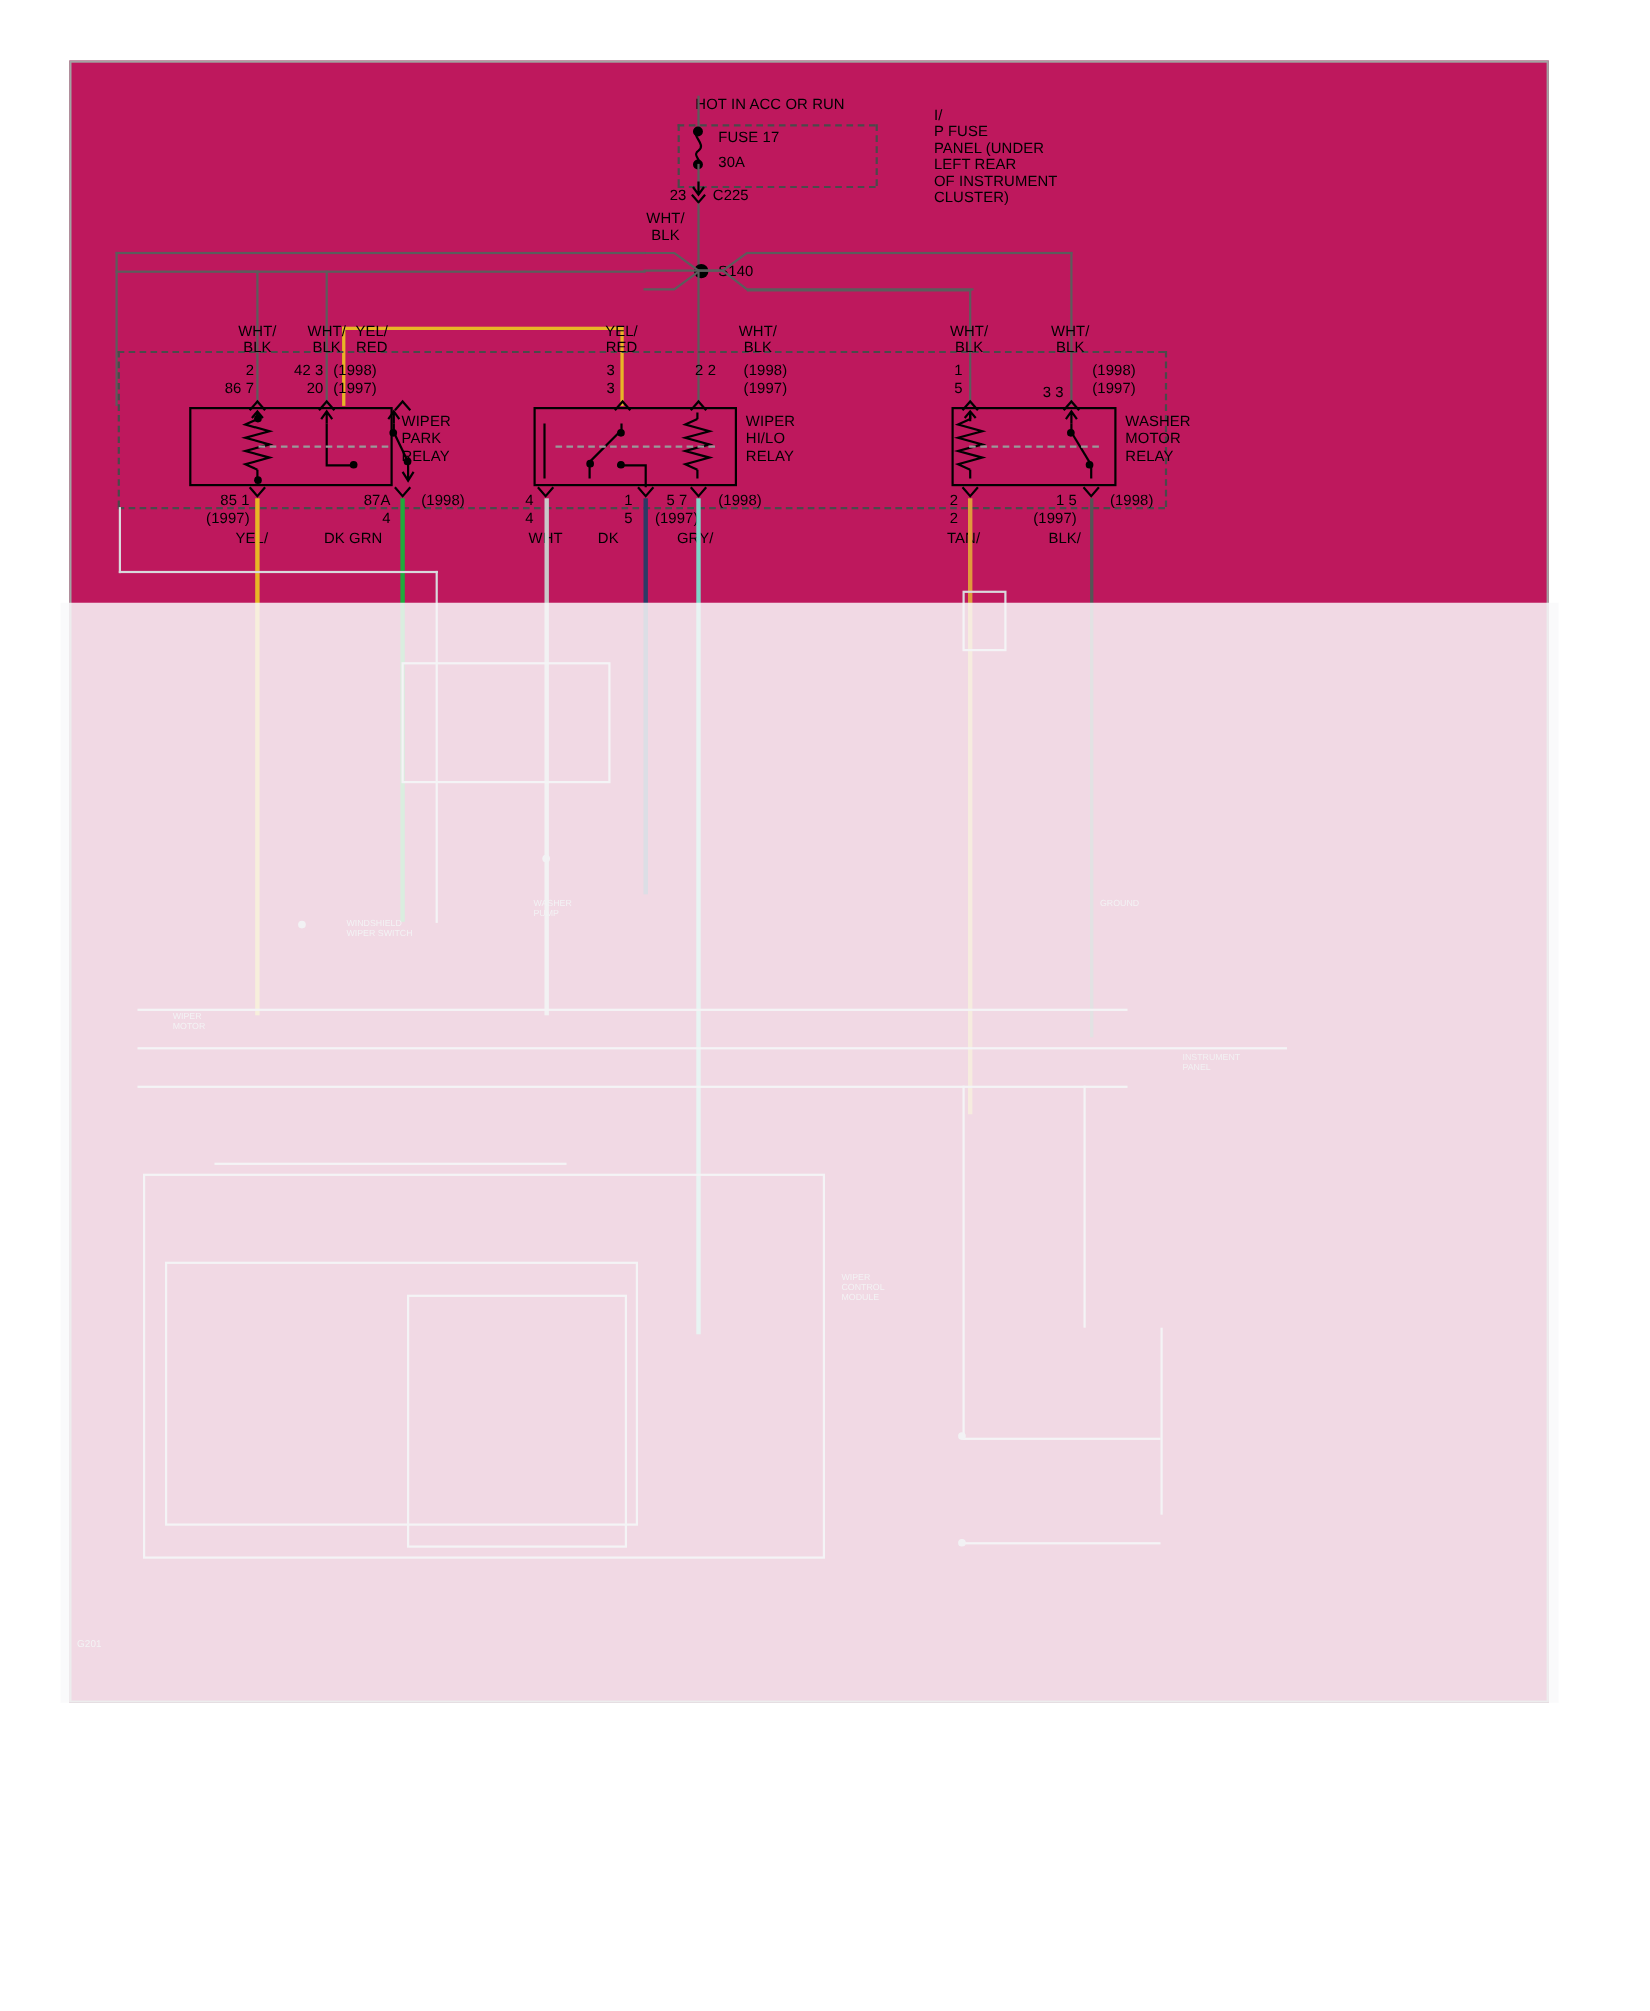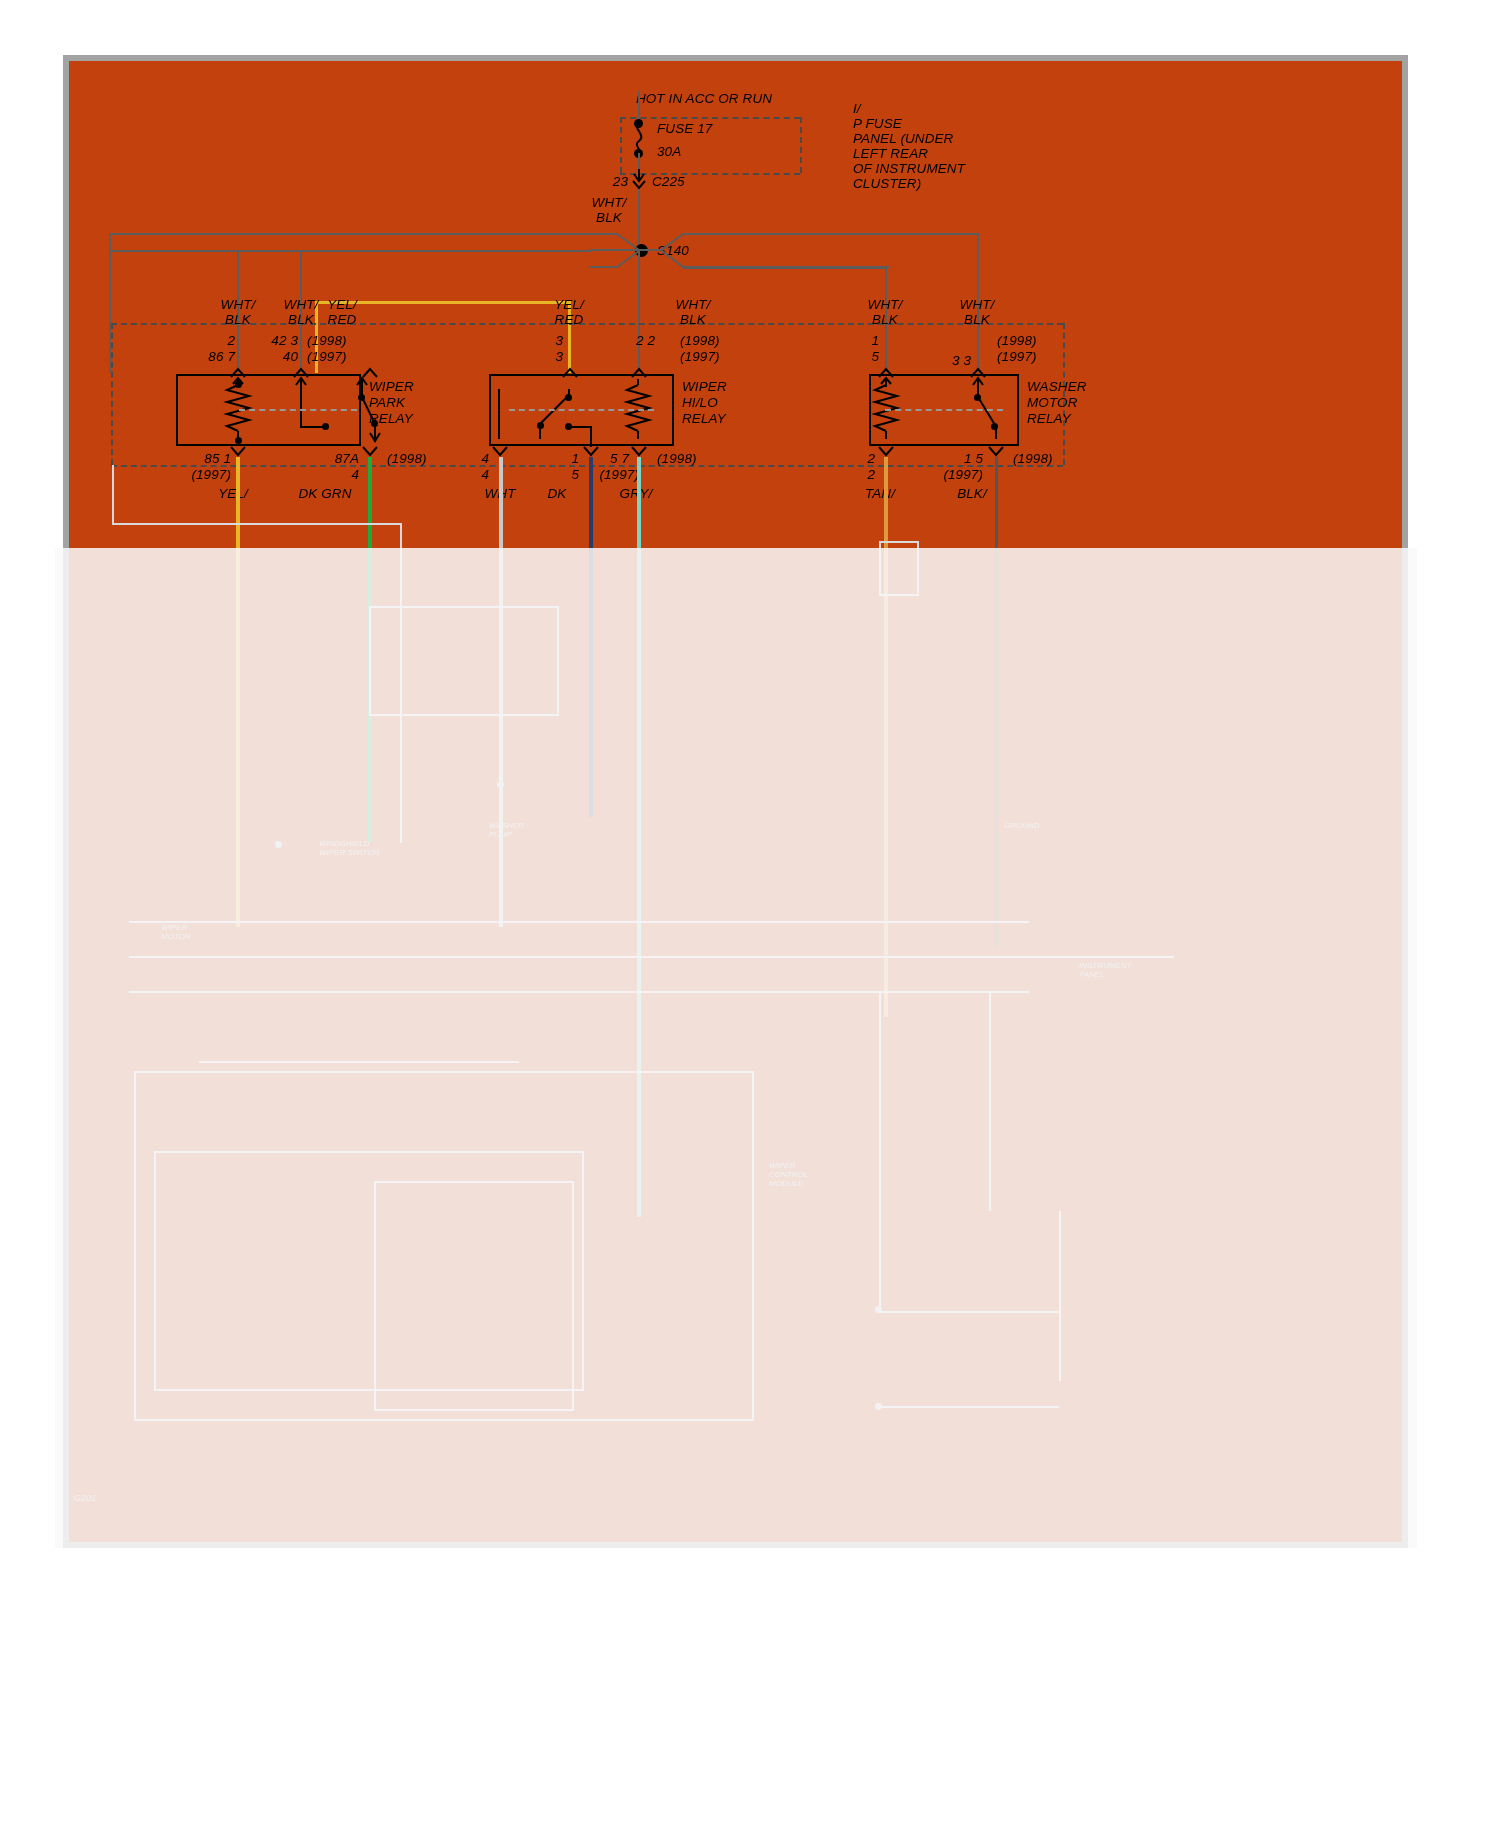--- a/index.html
+++ b/index.html
@@ -1,20 +1,20 @@
 <!DOCTYPE html>
 <html><head>
 <meta charset="utf-8">
 <style>
   html,body{margin:0;padding:0;background:#ffffff;}
   body{font-family:"Liberation Sans",sans-serif;}
   #page{position:relative;width:1500px;height:1828px;background:#ffffff;overflow:hidden;}
 
   
-  #frame{position:absolute;left:63px;top:55px;width:1345px;height:1493px;border:6px solid #a3a3a3;background:#c2410c;box-sizing:border-box;font-style:italic;}
+  #frame{position:absolute;left:63px;top:55px;width:1345px;height:1493px;border:2px solid #a3a3a3;background:#be185d;box-sizing:border-box;}
 
   
   #fade{position:absolute;left:55px;top:548px;width:1362px;height:1000px;background:rgba(255,255,255,0.74);pointer-events:none;z-index:60;}
   #fade2{position:absolute;left:55px;top:548px;width:1362px;height:1000px;background:rgba(244,244,246,0.45);pointer-events:none;z-index:61;}
 
   .lbl{position:absolute;font-size:13.5px;line-height:15px;color:#000;white-space:pre;letter-spacing:.1px;}
   .lbl.c{text-align:center;}
   .lbl.r{text-align:right;}
   .sm{font-size:12.5px;}
 
@@ -137,21 +137,21 @@
   <div class="lbl c" style="left:142px;top:236px;width:54px;">WHT/
 BLK</div>
   <div class="lbl c" style="left:205px;top:236px;width:54px;">WHT/
 BLK</div>
   <div class="lbl c" style="left:219px;top:236px;width:108px;">YEL/
 RED</div>
 
   <div class="lbl r" style="left:118px;top:272px;width:48px;">2</div>
   <div class="lbl r" style="left:100px;top:288px;width:66px;">86 7</div>
   <div class="lbl r" style="left:166px;top:272px;width:63px;">42 3</div>
-  <div class="lbl r" style="left:180px;top:288px;width:49px;">40</div>
+  <div class="lbl r" style="left:180px;top:288px;width:49px;">20</div>
   <div class="lbl" style="left:238px;top:272px;">(1998)</div>
   <div class="lbl" style="left:238px;top:288px;">(1997)</div>
 
   <svg style="left:161px;top:305px;" width="16" height="12">
         <path d="M1 11 L8 3 L15 11" stroke="#000" stroke-width="2" fill="none"></path>
       </svg>
   <svg style="left:224px;top:305px;" width="16" height="12">
         <path d="M1 11 L8 3 L15 11" stroke="#000" stroke-width="2" fill="none"></path>
       </svg>
   <svg style="left:293px;top:305px;" width="16" height="12">

